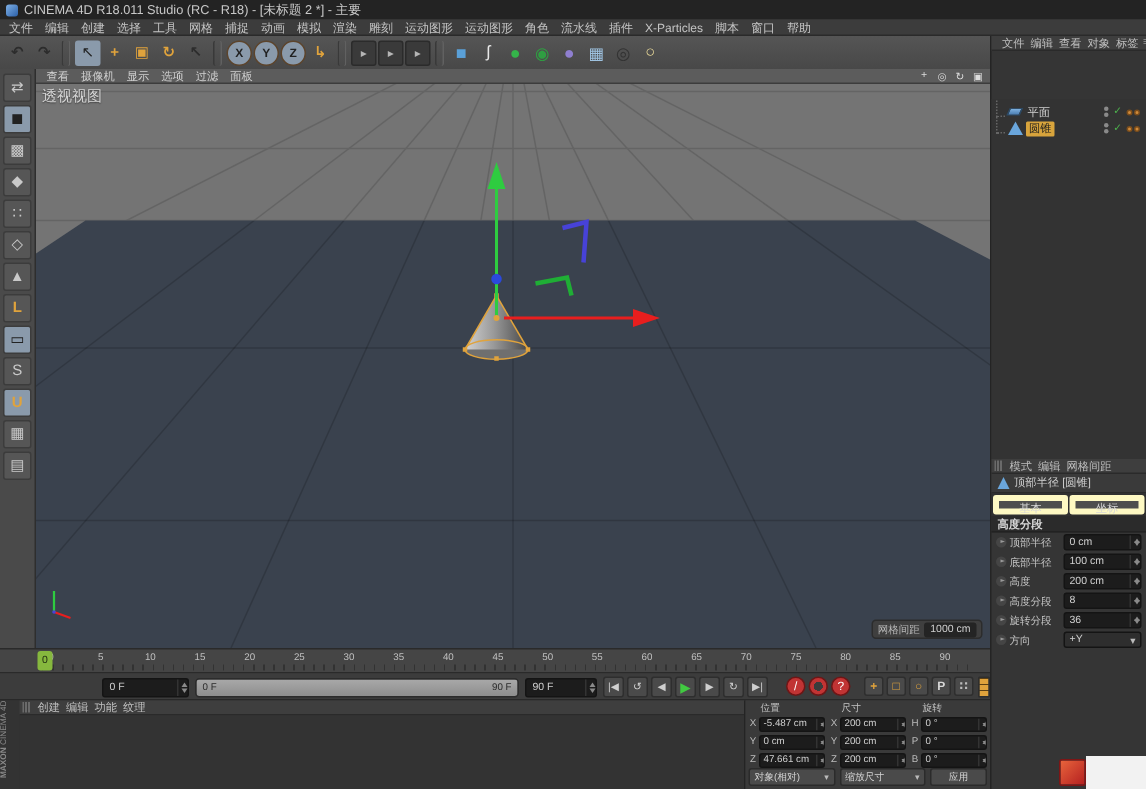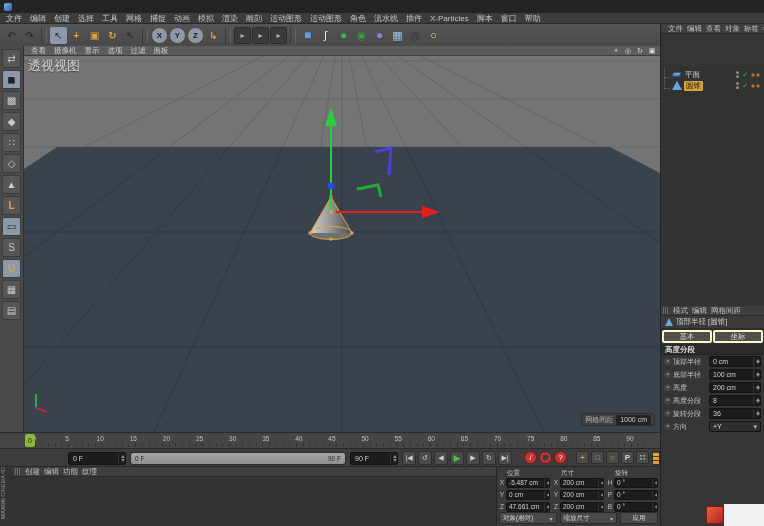--- a/index.html
+++ b/index.html
@@ -38,21 +38,21 @@
   .lti.orange{color:#e0a33c;font-weight:bold;}
 
   
   .viewport{position:absolute;top:46px;left:24px;width:636px;height:386px;background:#747474;}
   .vp-menu{position:absolute;top:0;left:0;right:0;height:10px;background:#5c5c5c;border-bottom:1px solid #3c3c3c;display:flex;align-items:center;padding:0 3px;}
   .vp-menu-item{font-size:7.5px;color:#cfcfcf;padding:0 4px;line-height:10px;white-space:nowrap;}
   .vp-nav{margin-left:auto;display:flex;gap:2px;}
   .vpn{width:10px;height:9px;font-size:7px;color:#ddd;display:flex;align-items:center;justify-content:center;}
   .vp-canvas{position:absolute;top:10px;left:0;right:0;bottom:0;overflow:hidden;}
   .vp-canvas svg{position:absolute;inset:0;}
-  .vp-label{position:absolute;top:1px;left:4px;font-size:13px;color:#d6d6d6;text-shadow:0 1px 1px rgba(0,0,0,.5);}
+  .vp-label{position:absolute;top:1px;left:4px;font-size:10px;color:#d6d6d6;text-shadow:0 1px 1px rgba(0,0,0,.5);}
   .grid-chip{position:absolute;right:5px;bottom:6px;height:13px;background:#3f3f3f;border-radius:3px;display:flex;align-items:center;gap:3px;padding:0 3px;border:1px solid #2c2c2c;}
   .grid-chip .gl{font-size:7px;color:#b8b8b8;white-space:nowrap;}
   .grid-chip .gv{font-size:7px;color:#cfcfcf;background:#242424;border-radius:2px;padding:0 4px;line-height:10px;white-space:nowrap;}
 
   
   .rightpanel{position:absolute;top:24px;right:0;width:104px;height:502px;background:#353535;border-left:1px solid #242424;}
   .pmenu{display:flex;align-items:center;height:10px;background:#3e3e3e;border-bottom:1px solid #2a2a2a;padding:0 2px;gap:1px;}
   .pmenu .grip{width:5px;height:7px;background:repeating-linear-gradient(90deg,#6a6a6a 0 1px,transparent 1px 2px);margin-right:2px;}
   .pmenu-item{font-size:7.5px;color:#bfbfbf;padding:0 2px;white-space:nowrap;}
   .pmenu .right{margin-left:auto;font-size:7px;color:#999;}
@@ -67,21 +67,21 @@
   .om-right{margin-left:auto;display:flex;align-items:center;gap:3px;padding-right:4px;}
   .vis{display:flex;flex-direction:column;gap:1px;}
   .vis i{width:3px;height:3px;border-radius:50%;background:#8a8a8a;}
   .check{font-size:7px;color:#4db34d;line-height:10px;}
   .tagdots{display:flex;gap:1px;}
   .tagdots i{width:4px;height:4px;border-radius:50%;background:#cf8a3a;border:1px solid #7c4e1c;}
   .am-title{display:flex;align-items:center;gap:3px;height:13px;background:#3a3a3a;border-bottom:1px solid #2a2a2a;padding:0 4px;}
   .cone-ic{width:0;height:0;border-left:4px solid transparent;border-right:4px solid transparent;border-bottom:8px solid #6aa6dc;}
   .am-title span{font-size:7.5px;color:#cfcfcf;white-space:nowrap;}
   .am-tabs{display:flex;gap:1px;height:15px;padding:1px 1px;background:#303030;}
-  .am-tab{flex:1;background:#4e4e4e;border:2px solid #fef9c3;border-radius:2px;color:#d6d6d6;font-size:7.5px;padding:0;}
+  .am-tab{flex:1;background:#4e4e4e;border:4px solid #fef9c3;border-radius:2px;color:#d6d6d6;font-size:7.5px;padding:0;}
   .am-section{height:11px;background:#2b2b2b;color:#d8d8d8;font-size:7.5px;font-weight:bold;line-height:11px;padding-left:4px;border-bottom:1px solid #222;}
   .am-row{display:flex;align-items:center;height:13px;padding:0 3px;gap:2px;}
   .tri{width:7px;height:7px;border-radius:50%;background:#454545;flex:0 0 auto;position:relative;}
   .tri::before{content:"";position:absolute;left:2.5px;top:2px;border-left:3px solid #9a9a9a;border-top:1.5px solid transparent;border-bottom:1.5px solid transparent;}
   .fl{font-size:7px;color:#c4c4c4;width:34px;white-space:nowrap;overflow:hidden;flex:0 0 auto;}
   .fvwrap{flex:1;height:11px;background:#1c1c1c;border:1px solid #141414;border-radius:2px;display:flex;align-items:center;position:relative;}
   .fv{font-size:7px;color:#d0d0d0;padding-left:3px;flex:1;white-space:nowrap;}
   .spin{width:7px;height:100%;border-left:1px solid #333;position:relative;flex:0 0 auto;}
   .spin::before{content:"";position:absolute;left:1.5px;top:2px;border-bottom:3px solid #8a8a8a;border-left:2px solid transparent;border-right:2px solid transparent;}
   .spin::after{content:"";position:absolute;left:1.5px;bottom:2px;border-top:3px solid #8a8a8a;border-left:2px solid transparent;border-right:2px solid transparent;}
@@ -138,20 +138,21 @@
   .dd::after{content:"▾";font-size:6px;color:#bbb;}
   .apply{flex:.8;background:#4a4a4a;border:1px solid #2b2b2b;border-radius:2px;color:#d4d4d4;font-size:6.5px;display:flex;align-items:center;justify-content:center;}
 </style>
 </head>
 <body>
 
 <div id="app">
 
   <div class="titlebar">
     <span class="appicon"></span>
+    <span class="title">CINEMA 4D R18.011 Studio (RC - R18) - [未标题 2 *] - 主要</span>
   </div>
 
   <div class="menubar">
       <span class="menu-item">文件</span>
       <span class="menu-item">编辑</span>
       <span class="menu-item">创建</span>
       <span class="menu-item">选择</span>
       <span class="menu-item">工具</span>
       <span class="menu-item">网格</span>
       <span class="menu-item">捕捉</span>

